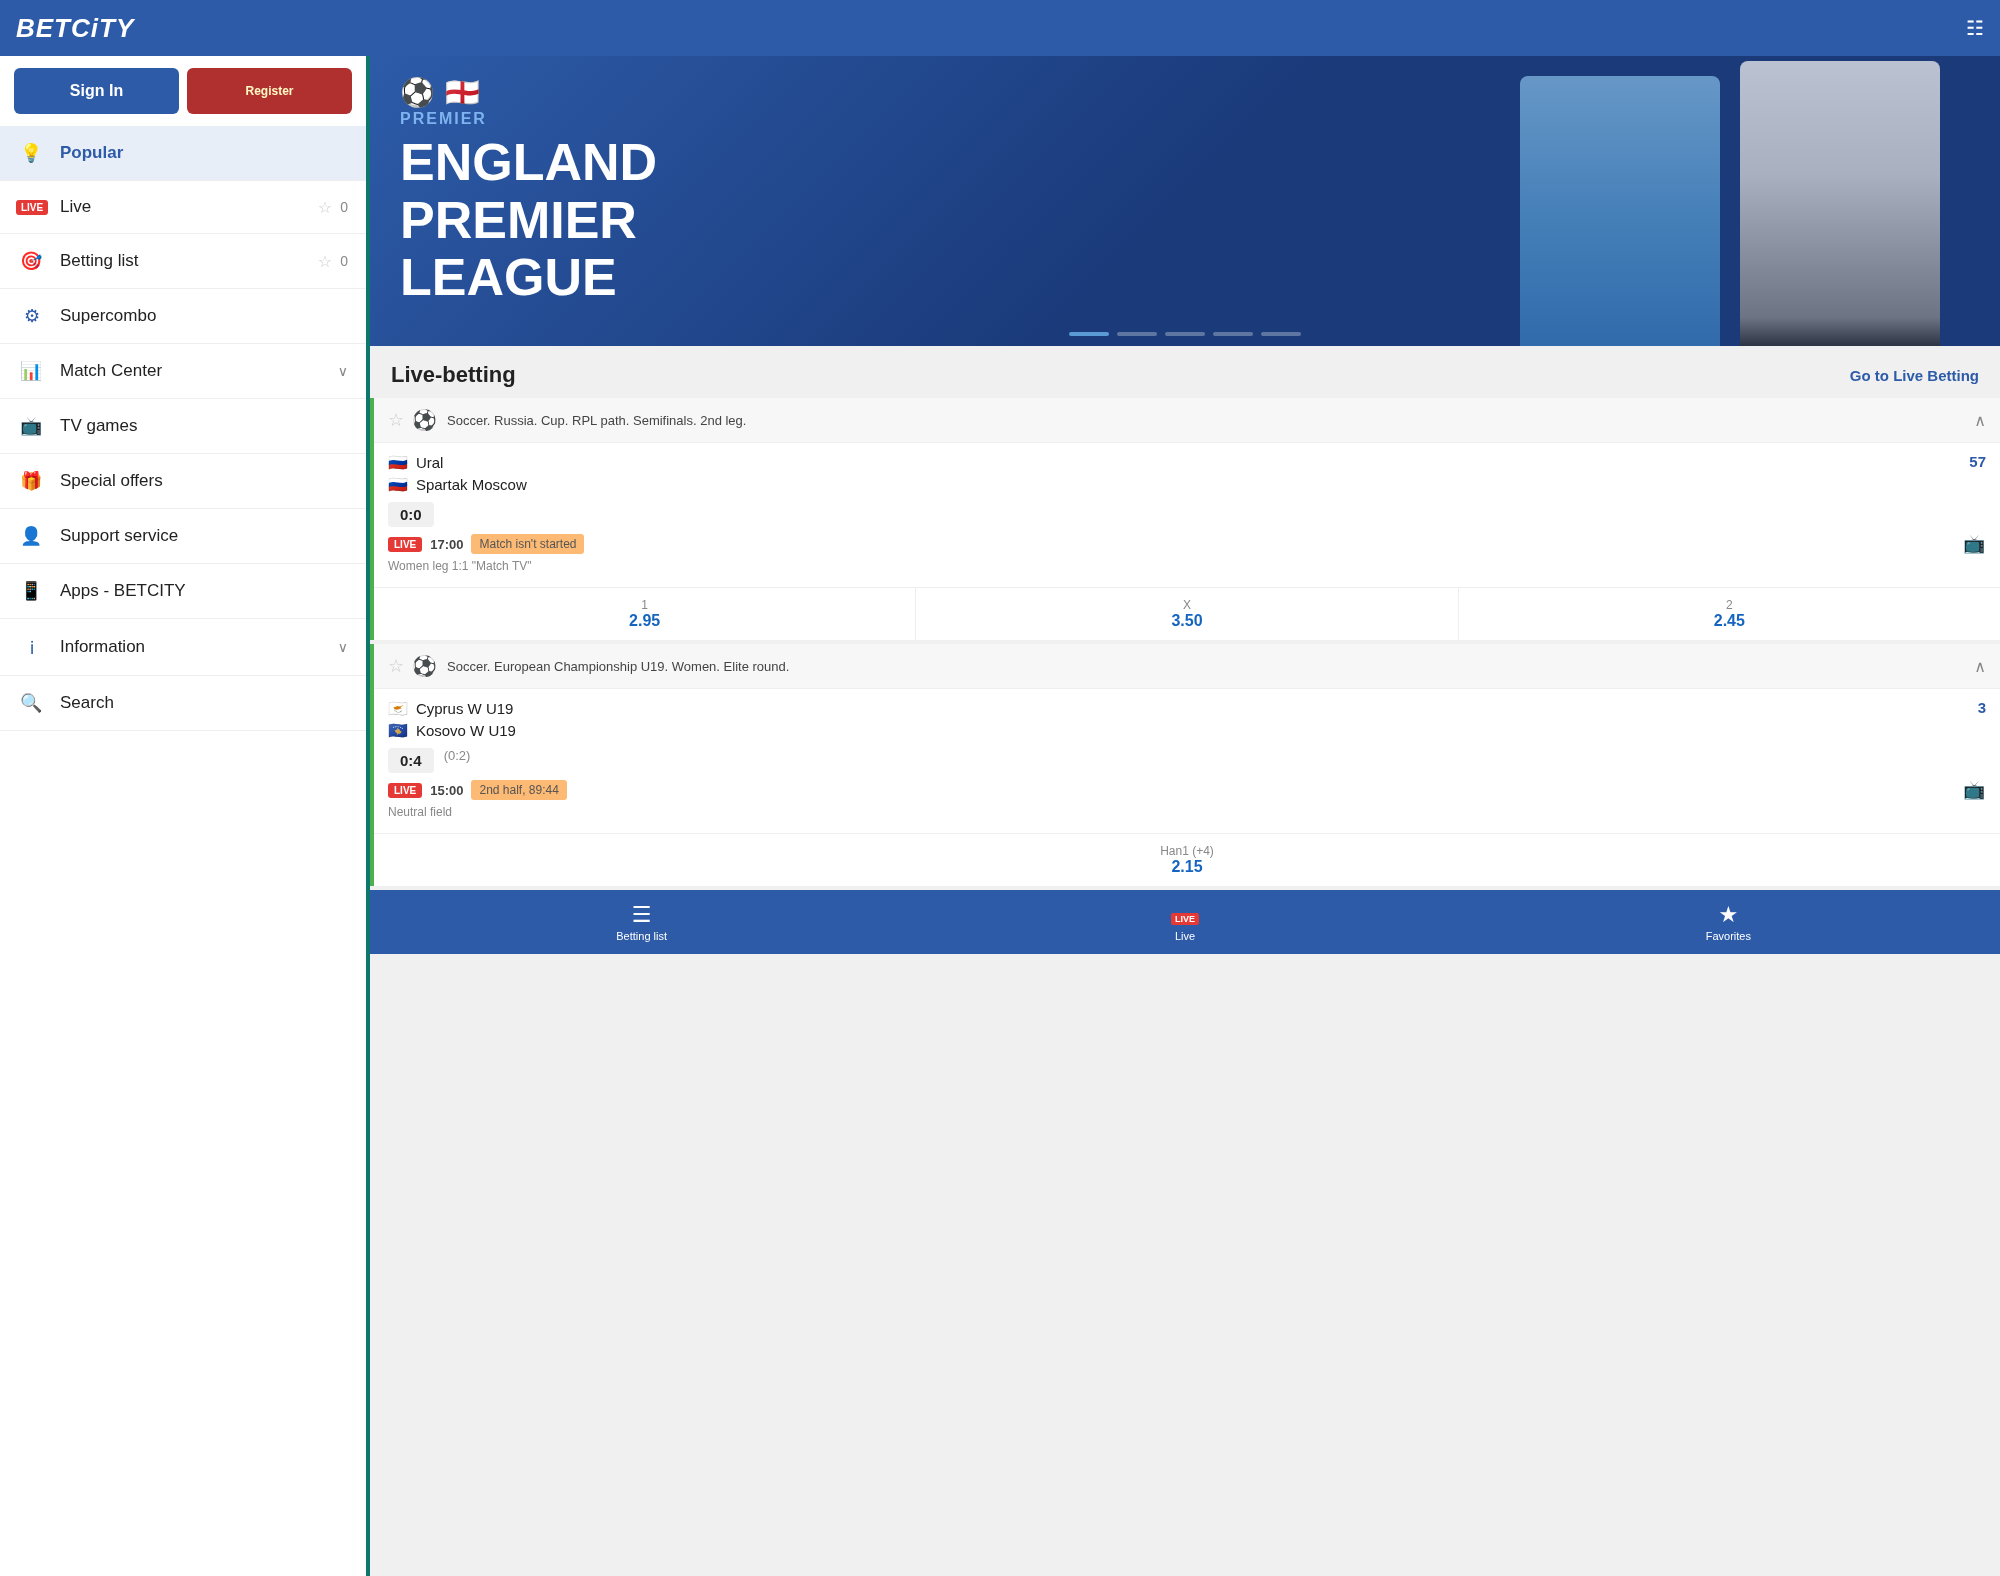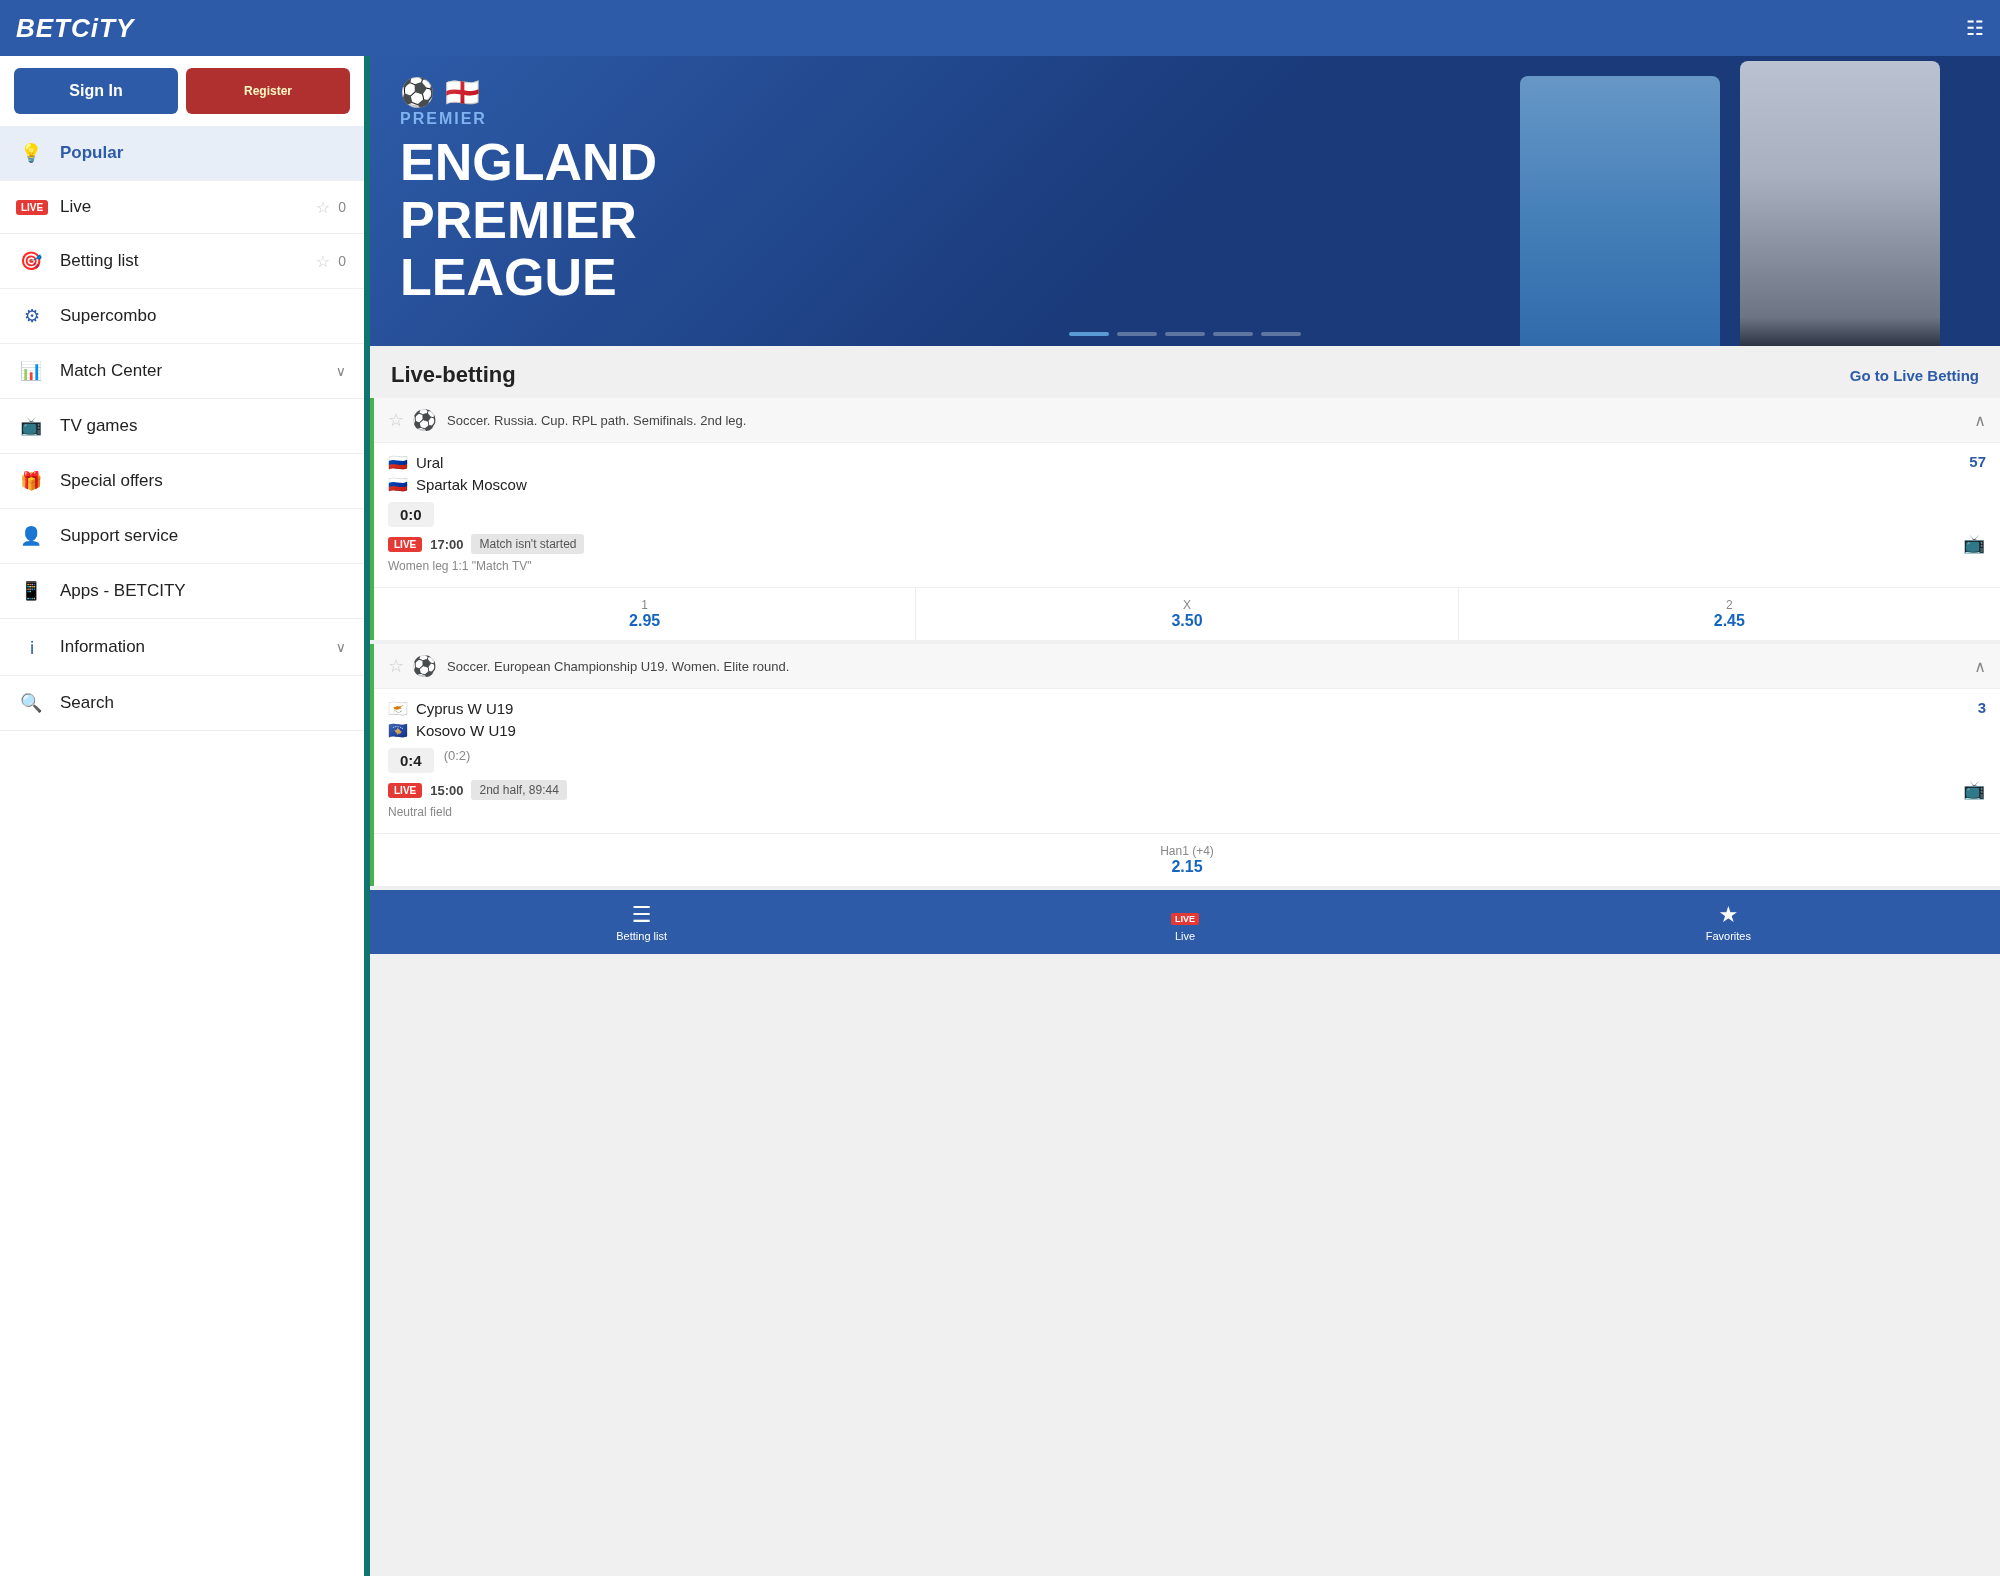--- a/index.html
+++ b/index.html
@@ -7,21 +7,21 @@
 
     
     .header { background: #2d5ba8; display: flex; align-items: center; justify-content: space-between; padding: 10px 16px; height: 56px; }
     .logo { color: white; font-size: 26px; font-weight: 900; letter-spacing: 1px; font-style: italic; }
     .header-icon { color: white; font-size: 20px; cursor: pointer; }
 
     
     .main-layout { display: flex; flex: 1; }
 
     
-    .sidebar { width: 370px; min-width: 370px; background: #fff; display: flex; flex-direction: column; border-right: 6px solid #0f766e; }
+    .sidebar { width: 370px; min-width: 370px; background: #fff; display: flex; flex-direction: column; border-right: 4px solid #0f766e; }
 
     .auth-buttons { display: flex; gap: 8px; padding: 12px 14px; }
     .btn-signin { flex: 1; background: #2d5ba8; color: white; border: none; border-radius: 6px; padding: 14px 0; font-size: 16px; font-weight: bold; cursor: pointer; }
     .btn-register { flex: 1; background: #b03030; color: #fef9c3; border: none; border-radius: 6px; padding: 14px 0; font-size: 12px; font-weight: bold; cursor: pointer; }
 
     .nav-item { display: flex; align-items: center; padding: 16px 18px; font-size: 17px; color: #222; cursor: pointer; border-bottom: 1px solid #eee; position: relative; }
     .nav-item.active { background: #e8eef8; color: #2d5ba8; font-weight: bold; }
     .nav-item .nav-icon { width: 28px; margin-right: 14px; display: flex; align-items: center; justify-content: center; color: #2d5ba8; font-size: 18px; }
     .nav-item .nav-label { flex: 1; }
     .nav-item .nav-right { display: flex; align-items: center; gap: 8px; color: #888; font-size: 14px; }
@@ -61,21 +61,21 @@
     .team-name { font-size: 15px; color: #222; font-weight: 500; }
     .match-count { color: #2d5ba8; font-size: 15px; font-weight: bold; margin-left: auto; }
 
     .score-row { display: flex; align-items: flex-start; gap: 10px; margin-top: 8px; }
     .score-box { background: #f0f0f0; border-radius: 4px; padding: 4px 12px; font-size: 15px; font-weight: bold; color: #222; }
     .score-detail { color: #888; font-size: 13px; }
 
     .match-status { display: flex; align-items: center; gap: 8px; margin-top: 6px; }
     .live-tag { background: #e53935; color: white; font-size: 10px; font-weight: bold; padding: 2px 6px; border-radius: 3px; }
     .time-text { font-size: 13px; color: #444; font-weight: bold; }
-    .status-text { background: #e5e5e5; color: #555; font-size: 12px; padding: 3px 8px; border-radius: 3px; }
+    .status-text { background: #fdba74; color: #555; font-size: 12px; padding: 3px 8px; border-radius: 3px; }
     .tv-icon { margin-left: auto; color: #4caf50; font-size: 18px; }
 
     .first-leg { color: #888; font-size: 12px; margin-top: 4px; }
     .first-leg span { color: #888; }
 
     .odds-row { display: flex; align-items: stretch; border-top: 1px solid #eee; margin-top: 10px; }
     .odd-item { flex: 1; display: flex; flex-direction: column; align-items: center; justify-content: center; padding: 10px 6px; border-right: 1px solid #eee; cursor: pointer; }
     .odd-item:last-child { border-right: none; }
     .odd-label { font-size: 12px; color: #888; }
     .odd-value { font-size: 16px; font-weight: bold; color: #1565c0; }

